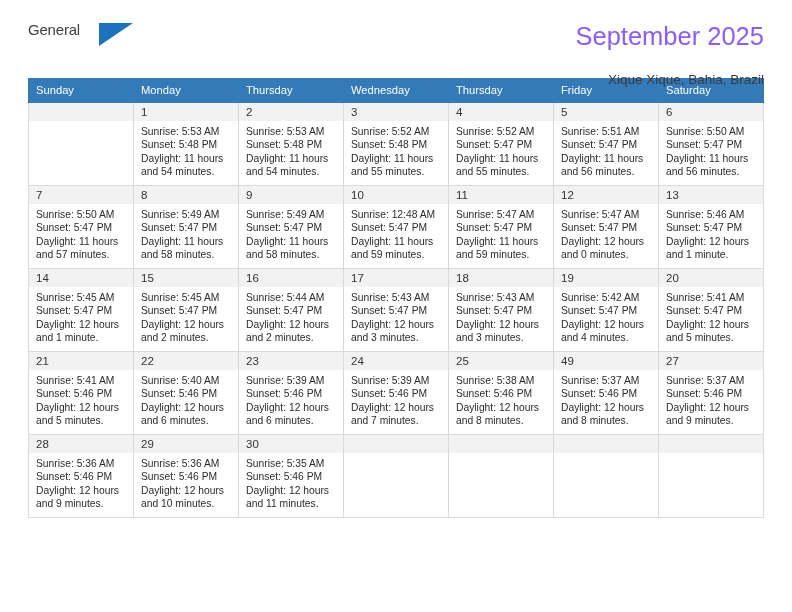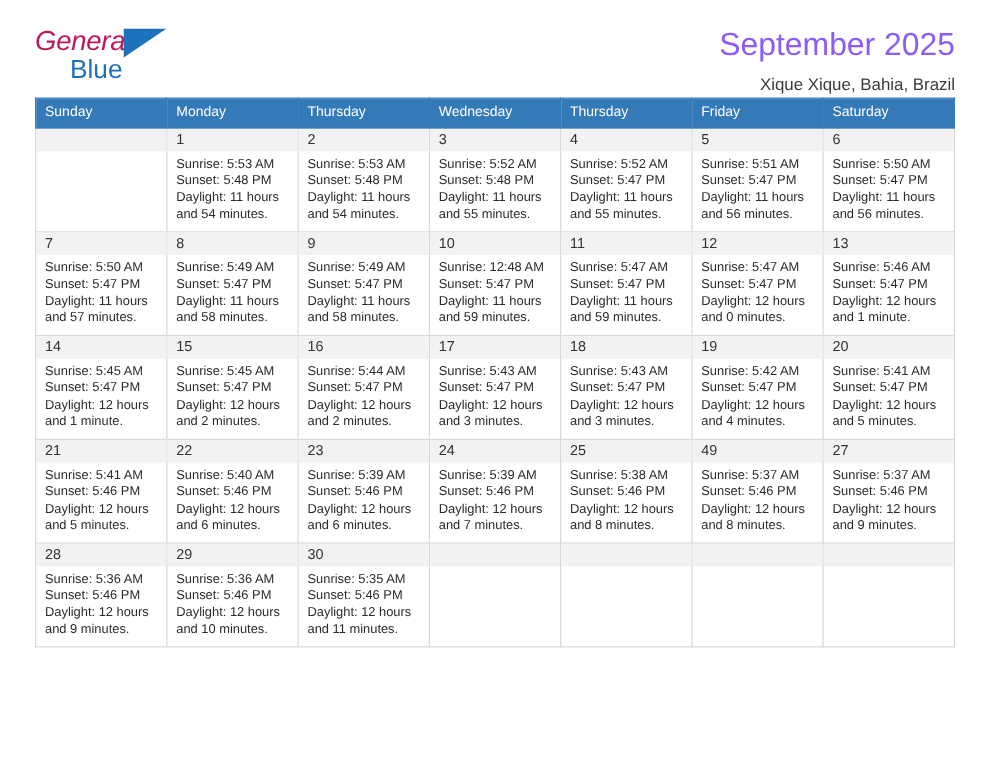--- a/index.html
+++ b/index.html
@@ -31,25 +31,24 @@
     padding-top: 22px;
     box-sizing: border-box;
   }
   .brand {
     position: relative;
     width: 130px;
     height: 48px;
     line-height: 1;
   }
   .brand-general {
-    font-size: 22px;
-    color: #be185d;
+    font-size: 15px;
+    color: #404040;
     letter-spacing: -0.2px;
     display: block;
-    font-style: italic;
   }
   .brand-blue {
     font-size: 21px;
     color: #1d73bb;
     display: block;
     margin-top: 1px;
     margin-left: 28px;
   }
   .brand-triangle {
     position: absolute;
@@ -67,21 +66,21 @@
   .cal-title {
     font-size: 25.5px;
     color: #8b5cf6;
     font-weight: normal;
     line-height: 1.15;
     margin: 0;
   }
   .cal-subtitle {
     font-size: 13.5px;
     color: #3a3a3a;
-    margin-top: 9px;
+    margin-top: 21px;
     line-height: 1.2;
   }
 
   
   .calendar {
     width: 736px;
     border-collapse: collapse;
     table-layout: fixed;
   }
   .calendar th {
@@ -133,21 +132,20 @@
 </style>
 </head>
 <body>
 
 <div class="page">
 
   <div class="header">
     <div class="brand">
       <span class="brand-general">General</span>
       <span class="brand-triangle"></span>
-      <span class="brand-blue">Blue</span>
     </div>
     <div class="titles">
       <h1 class="cal-title">September 2025</h1>
       <div class="cal-subtitle">Xique Xique, Bahia, Brazil</div>
     </div>
   </div>
 
   <table class="calendar">
     <thead>
       <tr>

